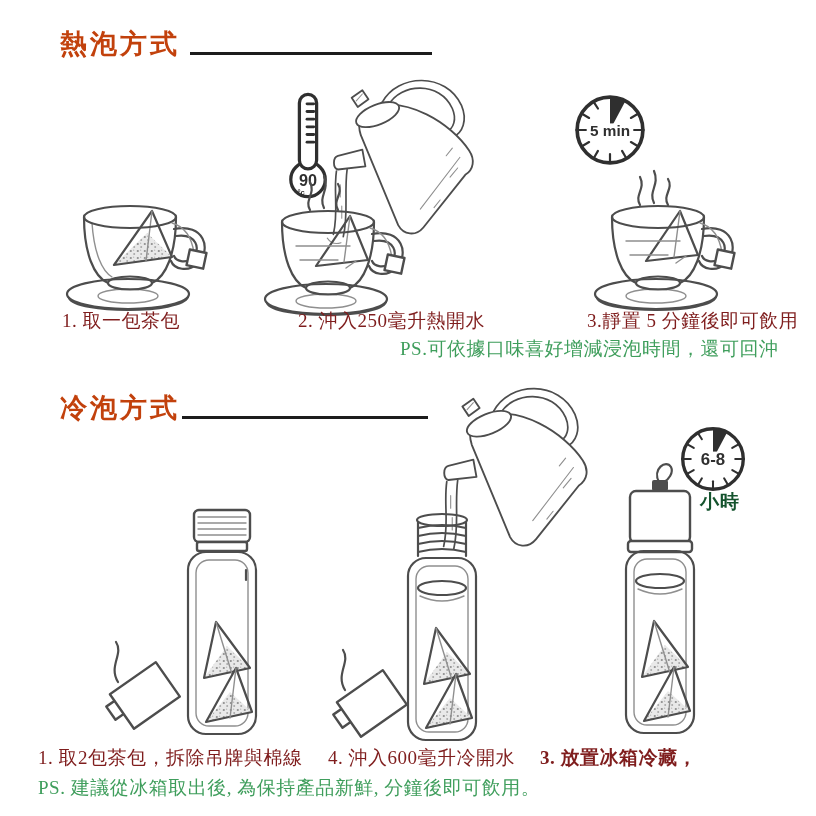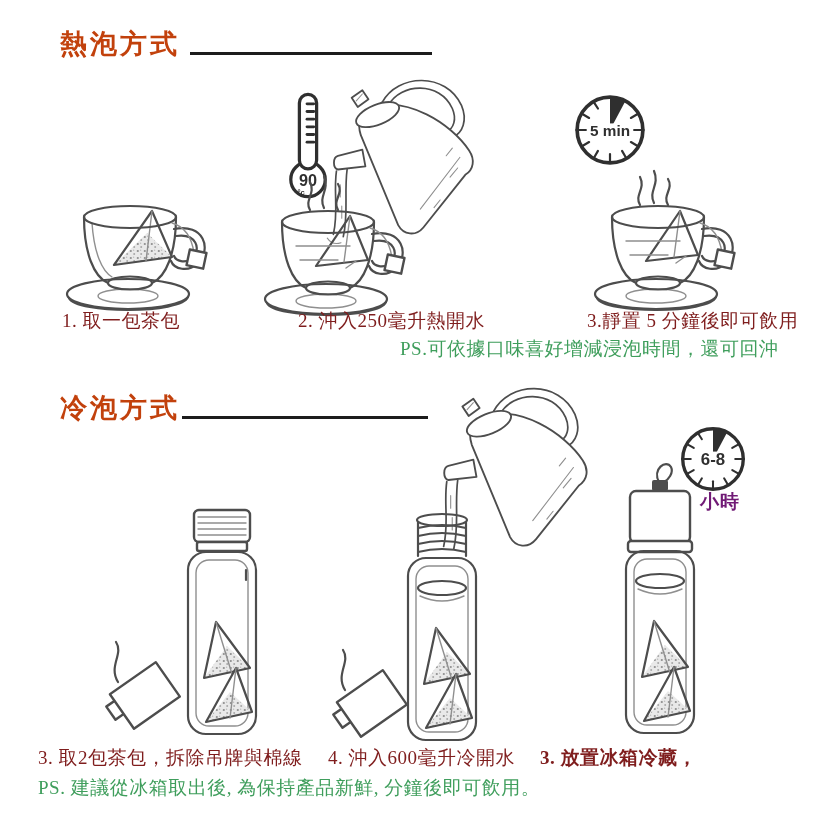--- a/index.html
+++ b/index.html
@@ -16,21 +16,21 @@
   .step-label{
     font-family:"Liberation Serif",serif;font-size:19px;color:#7f1d1d;
     letter-spacing:0.5px;white-space:nowrap;
   }
   .ps-note{
     font-family:"Liberation Serif",serif;font-size:19px;color:#3f9e5c;
     letter-spacing:0.5px;white-space:nowrap;
   }
   .timer-unit{
     font-family:"Liberation Sans",sans-serif;font-size:19px;font-weight:bold;
-    color:#701a75;letter-spacing:1px;
+    color:#14532d;letter-spacing:1px;
   }
   svg{display:block;}
   .sk{stroke:#4d4d4d;fill:none;stroke-width:2.2;stroke-linecap:round;stroke-linejoin:round;}
   .skw{stroke:#4d4d4d;fill:#ffffff;stroke-width:2.4;stroke-linecap:round;stroke-linejoin:round;}
   .thin{stroke:#8f8f8f;fill:none;stroke-width:1.4;stroke-linecap:round;}
   .dark{stroke:#2f2f2f;fill:none;stroke-width:5;}
   .tick{stroke:#2f2f2f;fill:none;stroke-width:3;stroke-linecap:round;}
   .icon-txt{font-family:"Liberation Sans",sans-serif;font-weight:bold;fill:#2f2f2f;}
 </style>
 </head>
@@ -336,18 +336,18 @@
     <g>
       <polygon points="24,208 70,198 47,176" fill="url(#teadots)" stroke="none"></polygon>
       <path class="sk" d="M36,152 L24,208 L70,198 Z"></path>
       <path class="thin" d="M36,152 L52,204"></path>
       <polygon points="26,252 72,242 50,222" fill="url(#teadots)" stroke="none"></polygon>
       <path class="sk" d="M56,198 L26,252 L72,242 Z"></path>
       <path class="thin" d="M56,198 L50,248"></path>
     </g>
   </svg>
 
-  <div class="abs step-label" style="left:38px;top:745px;">3. 取2包茶包，拆除吊牌與棉線</div>
+  <div class="abs step-label" style="left:38px;top:745px;">1. 取2包茶包，拆除吊牌與棉線</div>
   <div class="abs step-label" style="left:328px;top:745px;">4. 沖入600毫升冷開水</div>
   <div class="abs step-label" style="left:540px;top:745px;font-weight:bold;">3. 放置冰箱冷藏，</div>
   <div class="abs ps-note" style="left:38px;top:775px;">PS. 建議從冰箱取出後, 為保持產品新鮮, 分鐘後即可飲用。</div>
 
 </div>
 
 </body></html>

